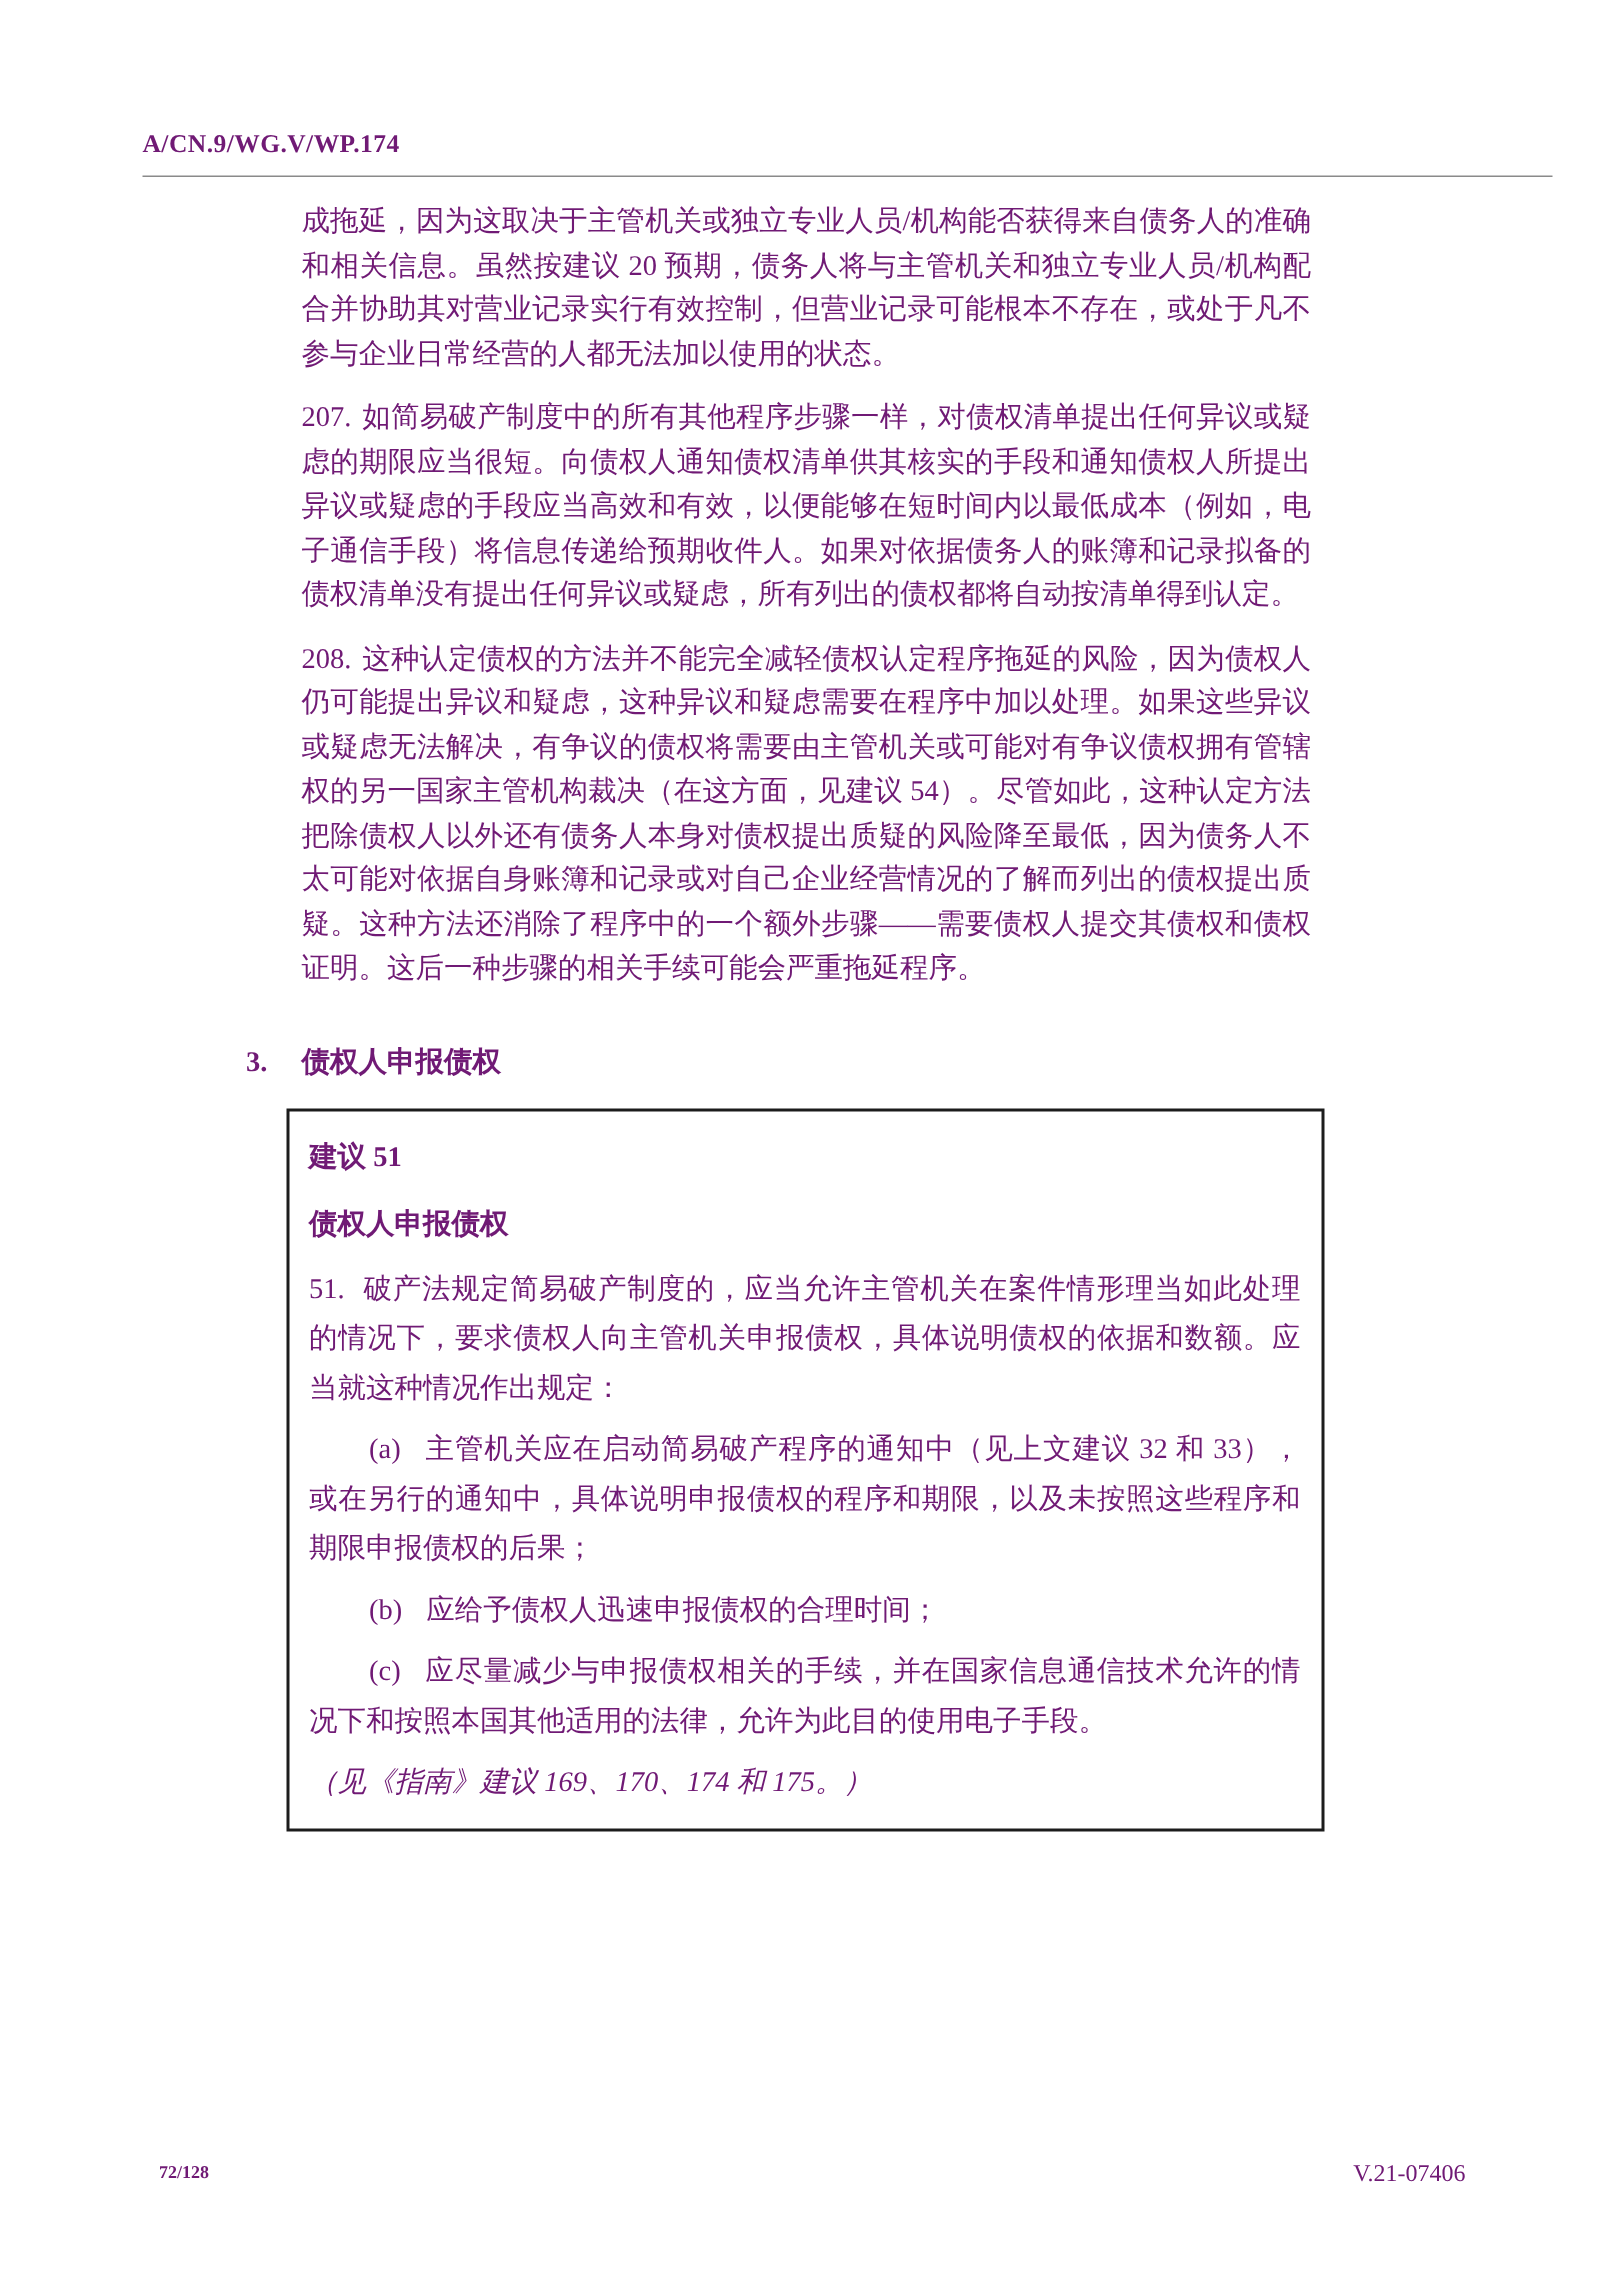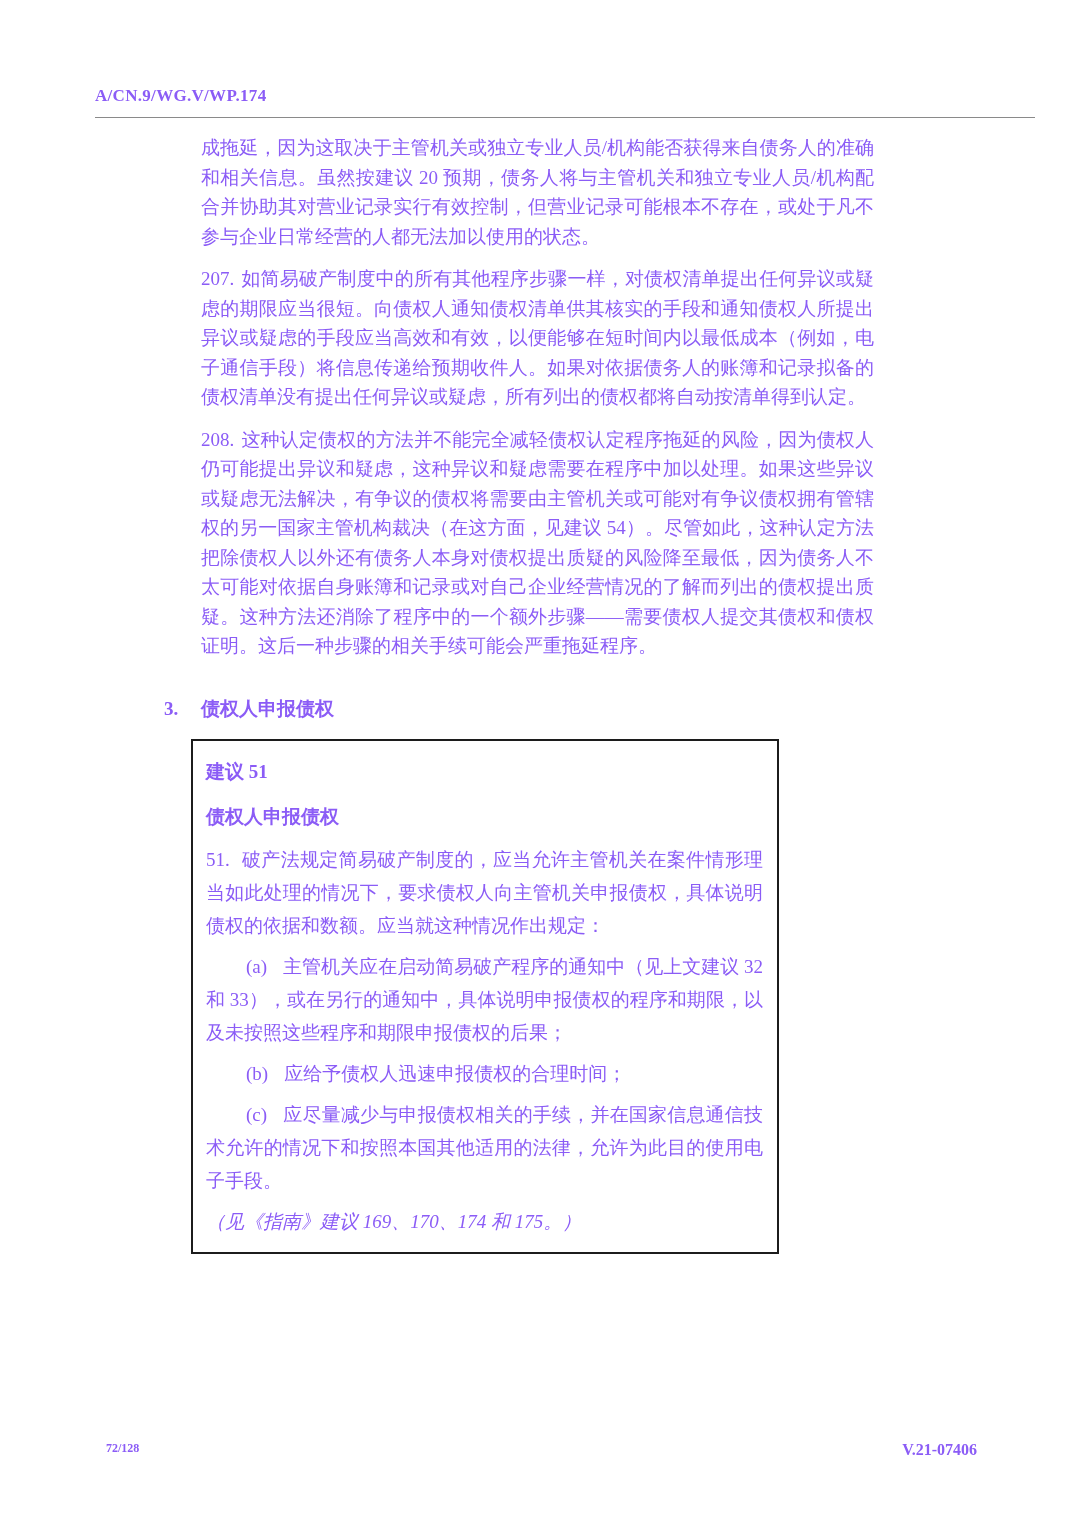--- a/index.html
+++ b/index.html
@@ -2,21 +2,21 @@
 <html><head>
 <meta charset="utf-8">
 <style>
   html, body { margin: 0; padding: 0; background: #ffffff; }
   .page {
     position: relative;
     width: 1080px;
     height: 1526px;
     background: #ffffff;
     font-family: "Liberation Serif", "DejaVu Serif", serif;
-    color: #8b5cf6;
+    color: #701a75;
     overflow: hidden;
   }
 
   
   .doc-header {
     position: absolute;
     left: 95px;
     top: 86px;
     font-size: 17px;
     font-weight: bold;
@@ -51,21 +51,21 @@
     font-weight: bold;
     text-align: left;
   }
   .section-heading .sec-num { position: absolute; left: -37px; }
 
   
   .rec-box {
     box-sizing: border-box;
     margin-left: -10px;
     margin-top: 16px;
-    width: 588px;
+    width: 692px;
     border: 2px solid #1c1c1c;
     padding: 10px 14px 14px 13px;
     font-size: 19px;
     line-height: 33px;
   }
   .box-title    { font-weight: bold; margin: 4px 0 12px 0; }
   .box-subtitle { font-weight: bold; margin: 0 0 10px 0; }
   .box-para     { margin: 0 0 8px 0; text-align: justify; }
   .box-para .num { margin-right: 12px; }
   .box-item     { margin: 0 0 8px 0; text-align: justify; text-indent: 40px; }
@@ -78,21 +78,20 @@
     left: 106px;
     top: 1441px;
     font-size: 12px;
     font-weight: bold;
   }
   .footer-docnum {
     position: absolute;
     right: 103px;
     top: 1441px;
     font-size: 16px;
-    font-weight: bold;
   }
 </style>
 </head>
 <body>
 
 <div class="page">
 
   <div class="doc-header">A/CN.9/WG.V/WP.174</div>
 
   <div class="header-rule"></div>

